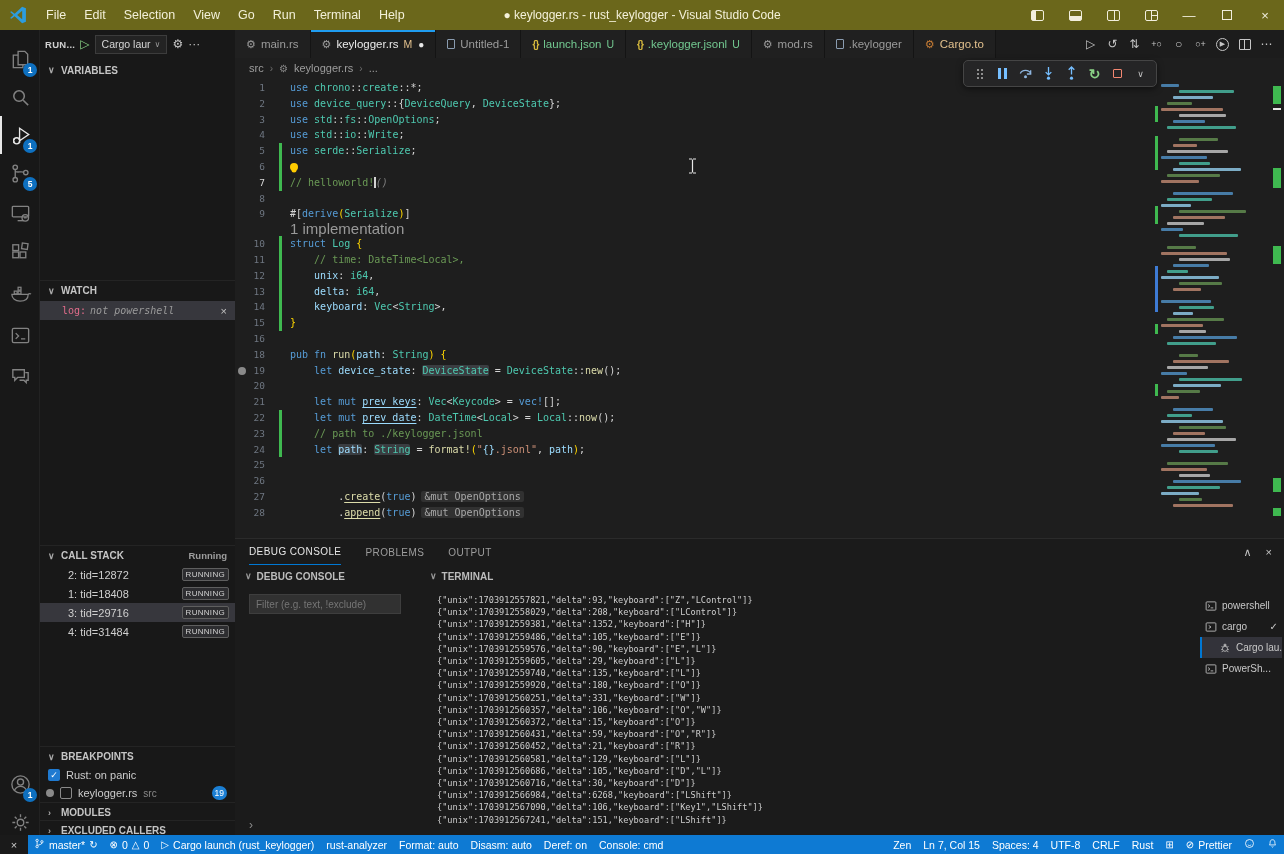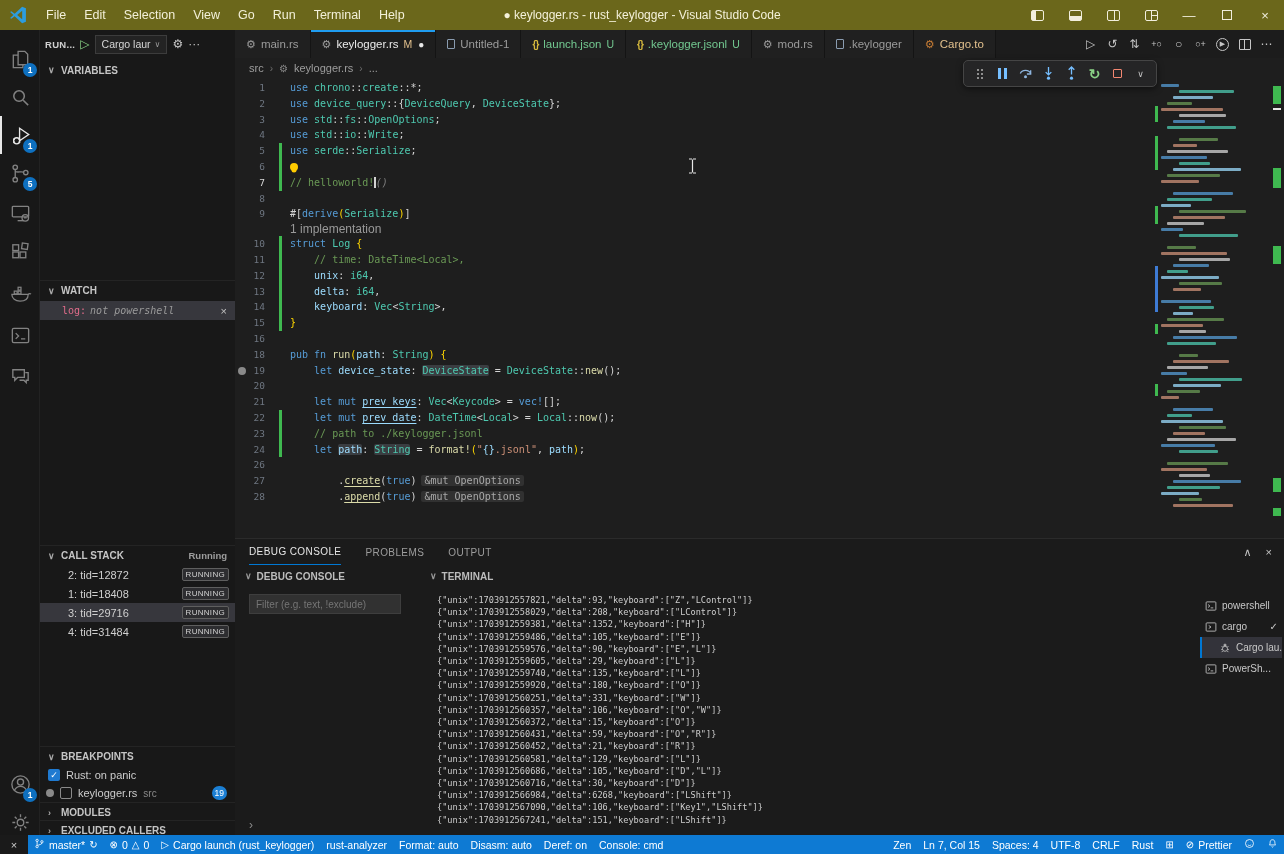--- a/index.html
+++ b/index.html
@@ -79,21 +79,21 @@
   
   #editor{left:235px;top:78px;width:1049px;height:460px;position:absolute;background:#1e1e1e;overflow:hidden}
   #code{position:absolute;left:0;top:2px;width:900px;font-family:"DejaVu Sans Mono",monospace;font-size:10px}
   .crow{display:flex;height:15.8px;line-height:15.8px}
   .gut{width:44px;flex:none;text-align:right;padding-right:14px;color:#6e7681;position:relative;font-size:9.5px}
   .gut.active-ln{color:#d7d7d7}
   .gut .bp{position:absolute;left:3px;top:4px;width:8px;height:8px;border-radius:50%;background:#8a8a8a}
   .chg{width:3px;flex:none}
   .chg.on{background:#3fb950}
   .ccontent{padding-left:8px;white-space:pre}
-  .lens{height:14px;line-height:14px;padding-left:55px;color:#999;font-size:12px;font-family:"Liberation Sans",sans-serif}
+  .lens{height:14px;line-height:14px;padding-left:55px;color:#999;font-size:15px;font-family:"Liberation Sans",sans-serif}
   .tk-k{color:#569cd6}.tk-t{color:#4ec9b0}.tk-v{color:#9cdcfe}.tk-f{color:#dcdcaa}
   .tk-c{color:#6a9955}.tk-s{color:#ce9178}.tk-p{color:#d4d4d4}.tk-g{color:#ffd700}
   .tk-gh{color:#7d7d7d;font-style:italic}
   .tk-il{color:#a8a8a8;background:#313131;border-radius:2px;padding:0 3px;margin-left:5px}
   .tk-bulb{display:inline-block;width:8px;height:8px;border-radius:50%;background:#fc0;box-shadow:0 3px 0 -1.5px #fc0;vertical-align:-1px}
   .hl{background:#3a3d41;border-radius:2px}
   .ul{text-decoration:underline;text-underline-offset:2px}
   .cursor{display:inline-block;width:1.5px;height:11px;background:#d4d4d4;vertical-align:-2px}
 
   
@@ -449,20 +449,25 @@
       </div>
       <div class="crow">
         <div class="gut">23</div>
         <div class="chg on"></div>
         <div class="ccontent"><span class="tk-c">    // path to ./keylogger.jsonl</span></div>
       </div>
       <div class="crow">
         <div class="gut">24</div>
         <div class="chg on"></div>
         <div class="ccontent"><span class="tk-p">    </span><span class="tk-k">let </span><span class="tk-v hl">path</span><span class="tk-p">: </span><span class="tk-t hl">String</span><span class="tk-p"> = </span><span class="tk-f">format!</span><span class="tk-g">(</span><span class="tk-s">"</span><span class="tk-v">{}</span><span class="tk-s">.jsonl"</span><span class="tk-p">, </span><span class="tk-v">path</span><span class="tk-g">)</span><span class="tk-p">;</span></div>
+      </div>
+      <div class="crow">
+        <div class="gut">25</div>
+        <div class="chg"></div>
+        <div class="ccontent"></div>
       </div>
       <div class="crow">
         <div class="gut">26</div>
         <div class="chg"></div>
       </div>
       <div class="crow">
         <div class="gut">27</div>
         <div class="chg"></div>
         <div class="ccontent"><span class="tk-p">        .</span><span class="tk-f ul">create</span><span class="tk-p">(</span><span class="tk-k">true</span><span class="tk-p">)</span><span class="tk-il">&amp;mut OpenOptions</span></div>
       </div>

